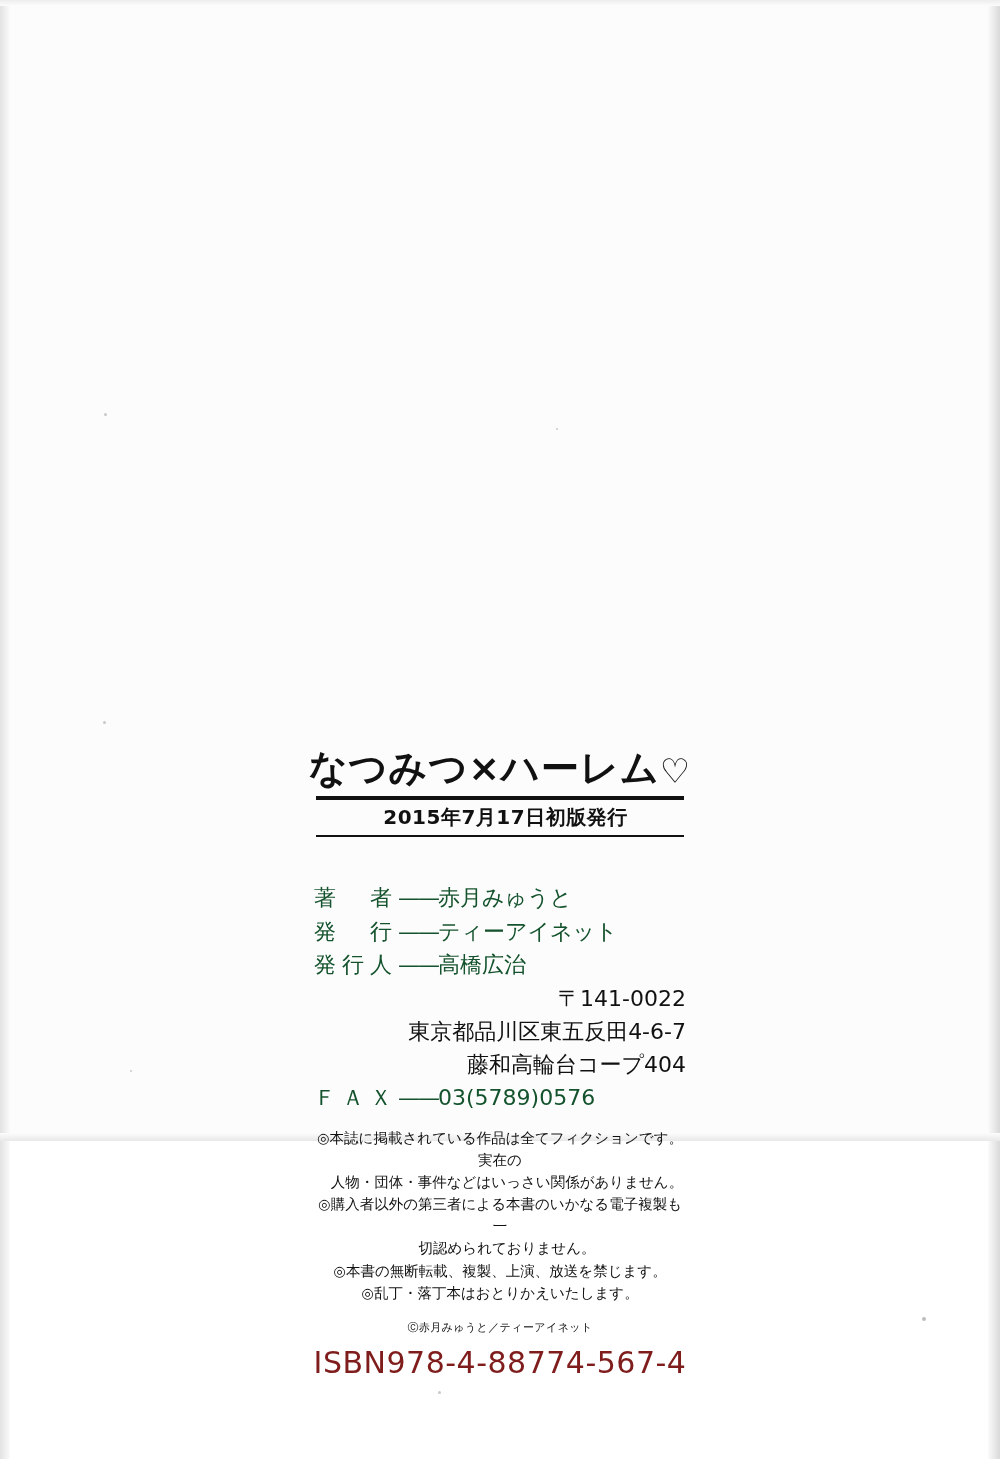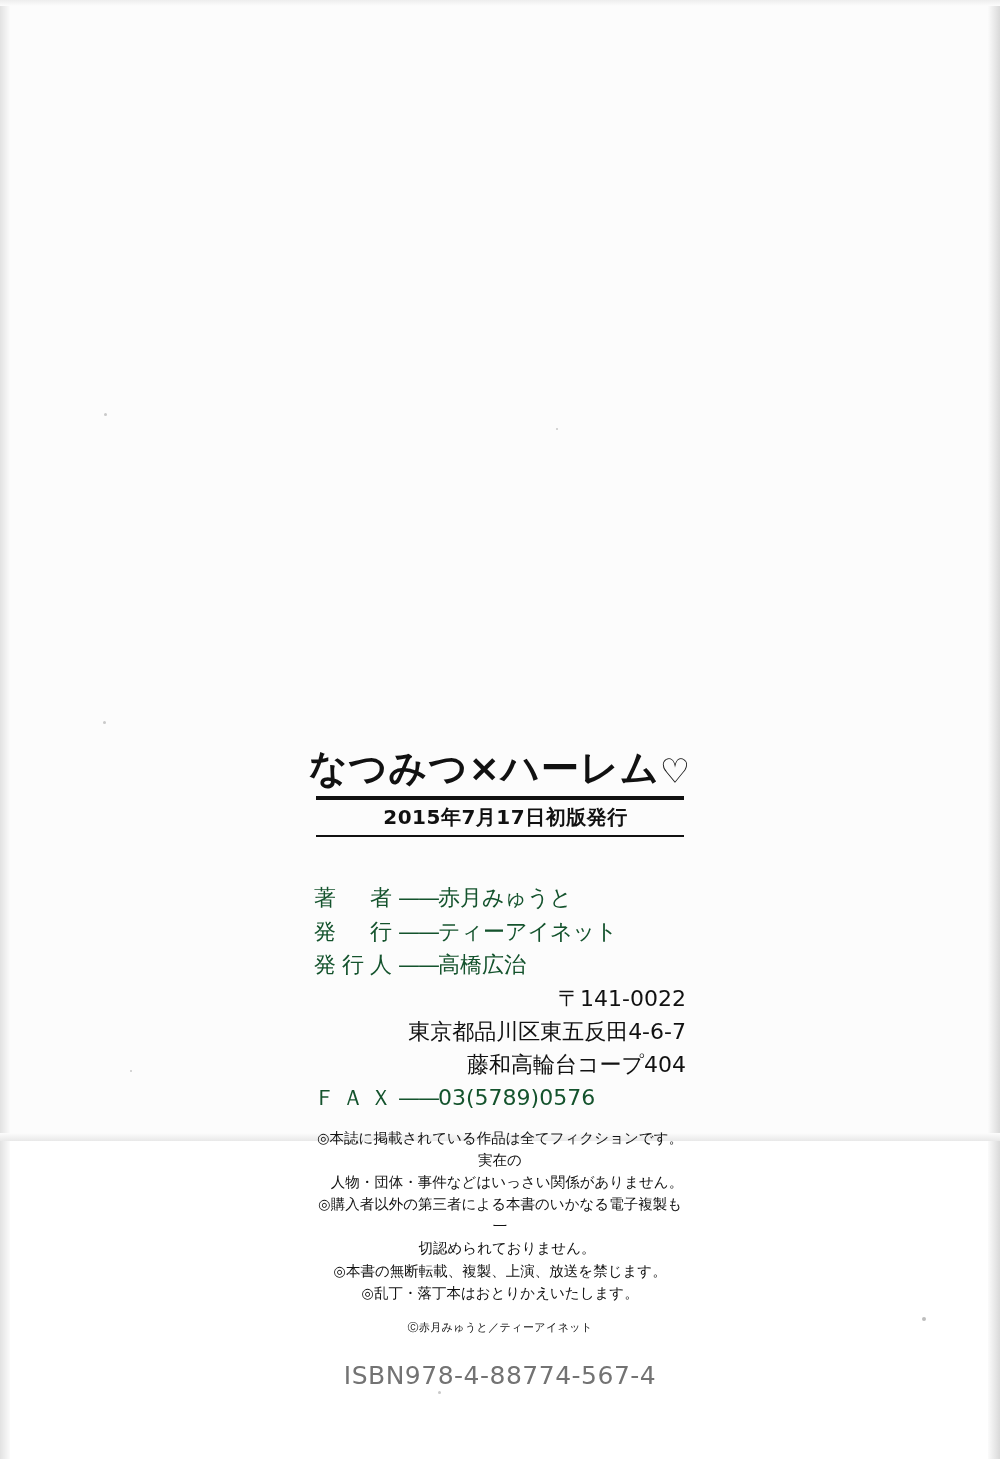--- a/index.html
+++ b/index.html
@@ -155,24 +155,24 @@
     padding-left: 14px;
   }
 
   .copyright {
     margin-top: 14px;
     font-size: 11px;
     color: #111;
     letter-spacing: 0.4px;
   }
   .isbn {
-    margin-top: 26px;
-    font-size: 25px;
+    margin-top: 10px;
+    font-size: 30px;
     letter-spacing: 0.5px;
-    color: #737373;
+    color: #7f1d1d;
   }
 </style>
 </head>
 <body>
 
 <div class="page">
 
   <div class="edge-left"></div>
   <div class="edge-right"></div>
   <div class="edge-top"></div>

